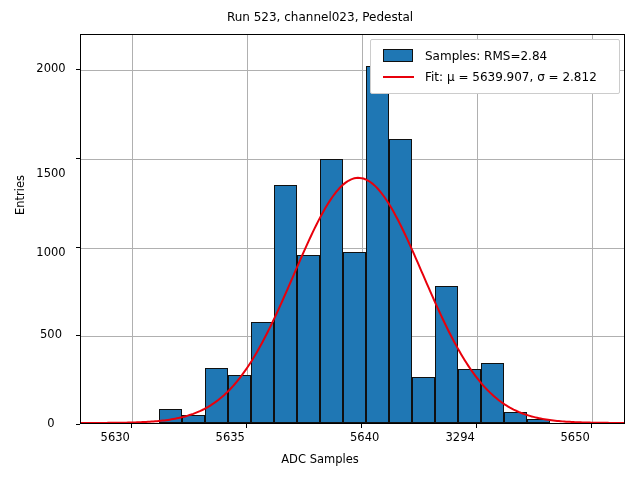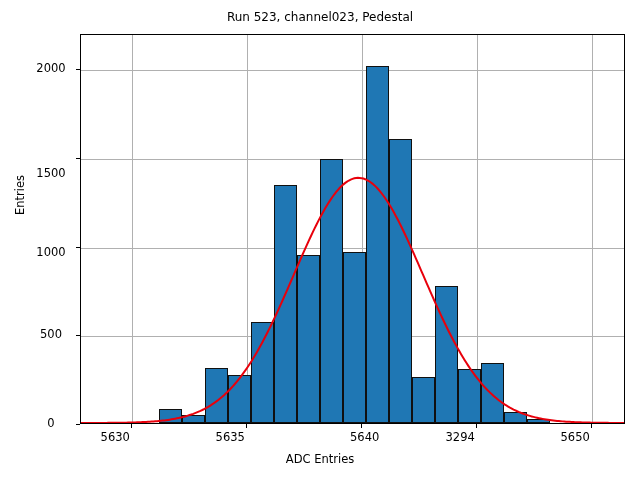--- a/index.html
+++ b/index.html
@@ -143,16 +143,30 @@
       <div class="xtick-mark" style="left: 360.549px; top: 424px;"></div>
       <div class="xtick-label" style="left: 445.527px; top: 430px;">3294</div>
       <div class="xtick-mark" style="left: 475.527px; top: 424px;"></div>
       <div class="xtick-label" style="left: 560.506px; top: 430px;">5650</div>
       <div class="xtick-mark" style="left: 590.506px; top: 424px;"></div>
     </div>
 
   <div id="ylabel-wrap">
     <div id="ylabel">Entries</div>
   </div>
-  <div id="xlabel">ADC Entries</div>
+  <div id="xlabel">ADC Samples</div>
 
+  <div id="legend">
+    <div class="legend-row">
+      <span class="legend-key">
+          <span class="patch-key"></span>
+        </span>
+      <span class="legend-text">Samples: RMS=2.84</span>
+    </div>
+    <div class="legend-row">
+      <span class="legend-key">
+          <span class="line-key"></span>
+        </span>
+      <span class="legend-text">Fit: μ = 5639.907, σ = 2.812</span>
+    </div>
+  </div>
 
 </div>
 
 </body></html>

